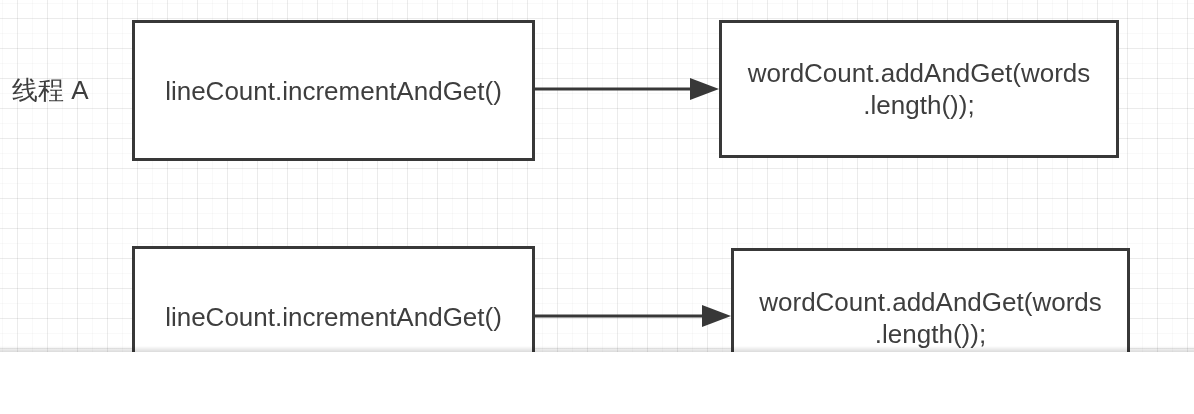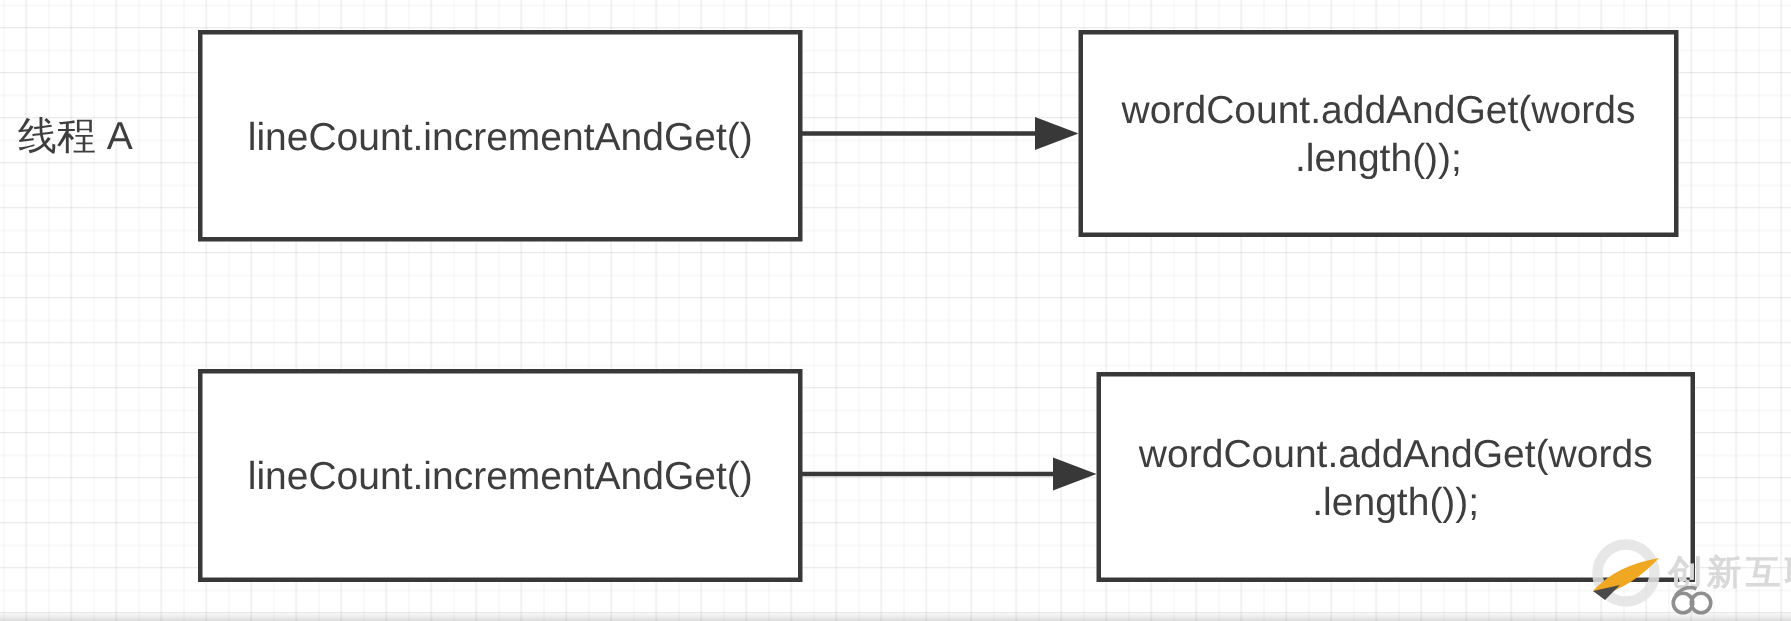--- a/index.html
+++ b/index.html
@@ -1,18 +1,18 @@
 <!DOCTYPE html>
 <html><head>
 <meta charset="utf-8">
 <style>
   html,body { margin:0; padding:0; }
   #canvas {
     position:relative;
-    width:1194px; height:414px;
+    width:1194px; height:352px;
     overflow:hidden;
     font-family:"Liberation Sans", sans-serif;
     background-color:#ffffff;
     background-image:
       linear-gradient(to right, rgba(0,0,0,0.055) 1px, transparent 1px),
       linear-gradient(to bottom, rgba(0,0,0,0.055) 1px, transparent 1px),
       linear-gradient(to right, rgba(0,0,0,0.022) 1px, transparent 1px),
       linear-gradient(to bottom, rgba(0,0,0,0.022) 1px, transparent 1px);
     background-size:30px 30px, 30px 30px, 15px 15px, 15px 15px;
     background-position:17px 18px, 17px 18px, 2px 3px, 2px 3px;

